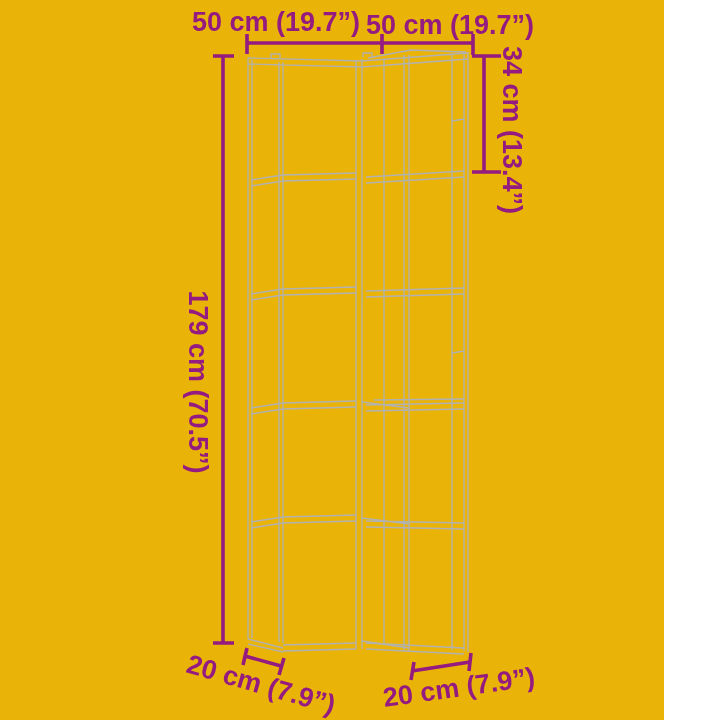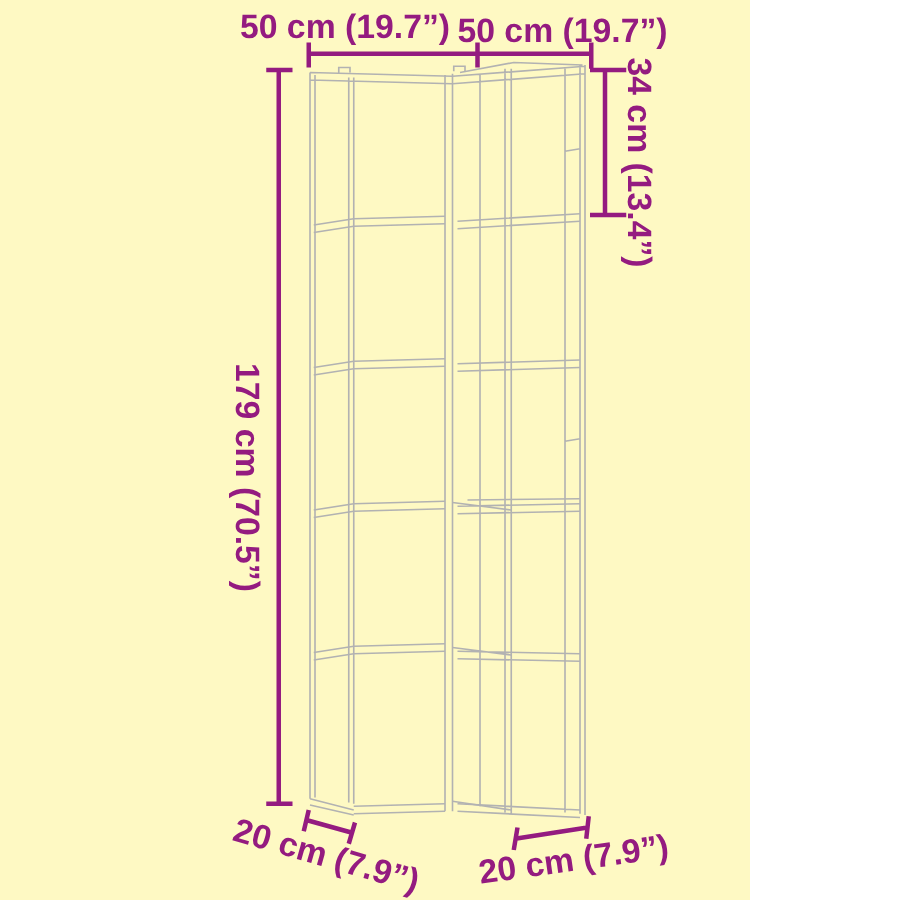--- a/index.html
+++ b/index.html
@@ -6,23 +6,23 @@
     margin: 0;
     padding: 0;
     width: 720px;
     height: 720px;
     background: #ffffff;
     overflow: hidden;
     font-family: "Liberation Sans", sans-serif;
   }
   .stage {
     position: relative;
-    width: 600px;
+    width: 664px;
     height: 720px;
-    background: #fef9c3;
+    background: #eab308;
     text-decoration: underline;
   }
   .stage svg {
     position: absolute;
     left: 0;
     top: 0;
   }
   .dim-label {
     position: absolute;
     color: #941b80;

